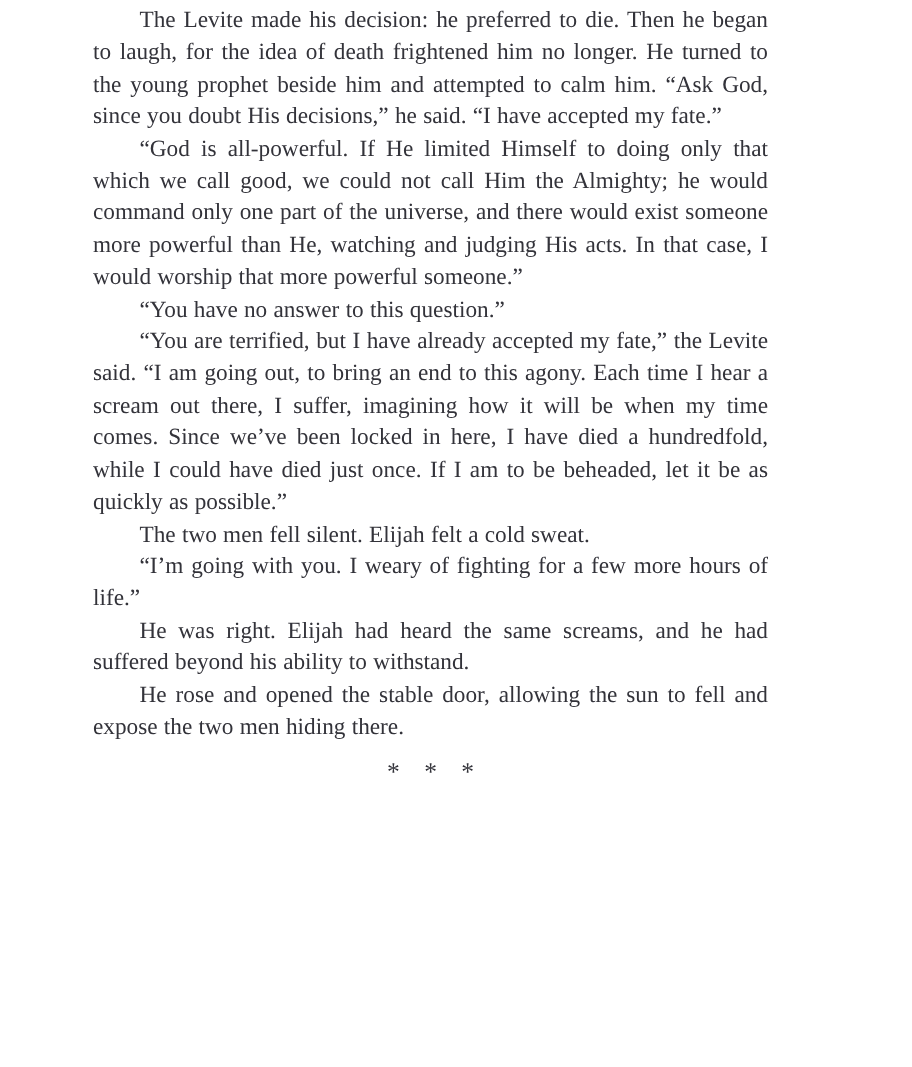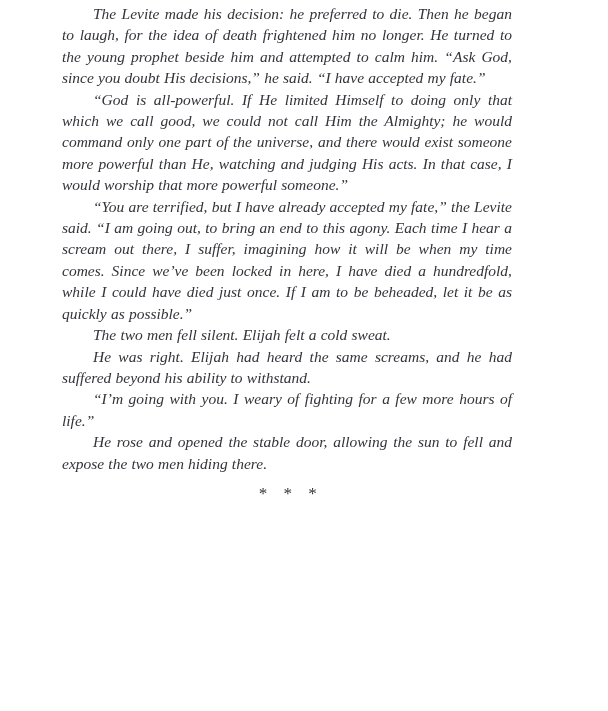--- a/index.html
+++ b/index.html
@@ -11,21 +11,20 @@
     height: 711px;
     overflow: hidden;
     background: #ffffff;
   }
   .page {
     box-sizing: border-box;
     width: 608px;
     height: 711px;
     padding: 3px 96px 0 62px;
     background: #ffffff;
-    font-style: italic;
   }
   .para {
     margin: 0;
     font-family: "Liberation Serif", "DejaVu Serif", serif;
     font-size: 15.5px;
     line-height: 21.4px;
     color: #33333a;
     text-align: justify;
     text-indent: 31px;
     hyphens: auto;
@@ -43,20 +42,21 @@
     line-height: 17px;
   }
 </style>
 </head>
 <body>
 
 <div class="page">
   <div class="text-block">
     <p class="para">The Levite made his decision: he preferred to die. Then he began to laugh, for the idea of death frightened him no longer. He turned to the young prophet beside him and attempted to calm him. “Ask God, since you doubt His decisions,” he said. “I have accepted my fate.”</p>
     <p class="para">“God is all-powerful. If He limited Himself to doing only that which we call good, we could not call Him the Almighty; he would command only one part of the universe, and there would exist someone more powerful than He, watching and judging His acts. In that case, I would worship that more powerful someone.”</p>
+    <p class="para">“You have no answer to this question.”</p>
     <p class="para">“You are terrified, but I have already accepted my fate,” the Levite said. “I am going out, to bring an end to this agony. Each time I hear a scream out there, I suffer, imagining how it will be when my time comes. Since we’ve been locked in here, I have died a hundredfold, while I could have died just once. If I am to be beheaded, let it be as quickly as possible.”</p>
     <p class="para">The two men fell silent. Elijah felt a cold sweat.</p>
+    <p class="para">“I’m going with you. I weary of fighting for a few more hours of life.”</p>
     <p class="para">He was right. Elijah had heard the same screams, and he had suffered beyond his ability to withstand.</p>
-    <p class="para">“I’m going with you. I weary of fighting for a few more hours of life.”</p>
     <p class="para">He rose and opened the stable door, allowing the sun to fell and expose the two men hiding there.</p>
   </div>
   <div class="scene-break">* * *</div>
 </div>
 
 </body></html>

